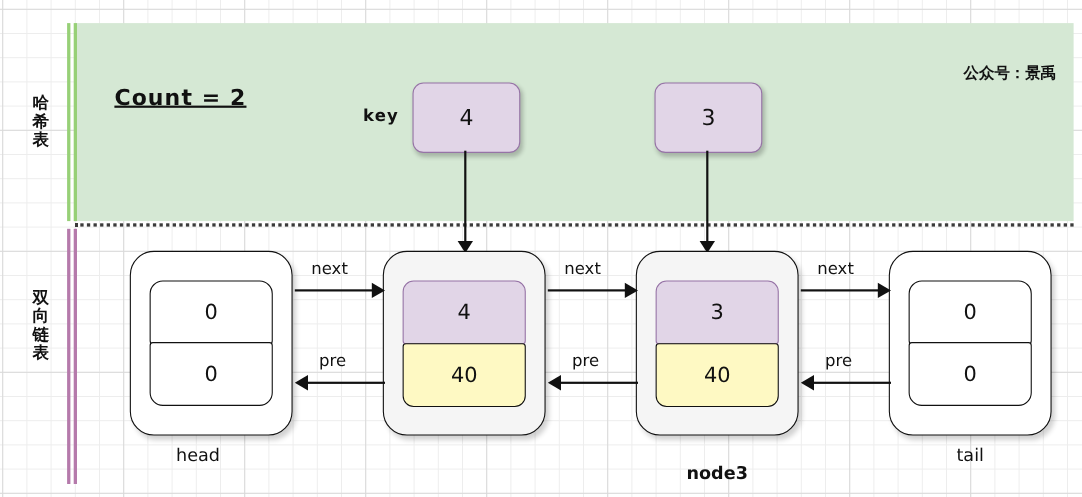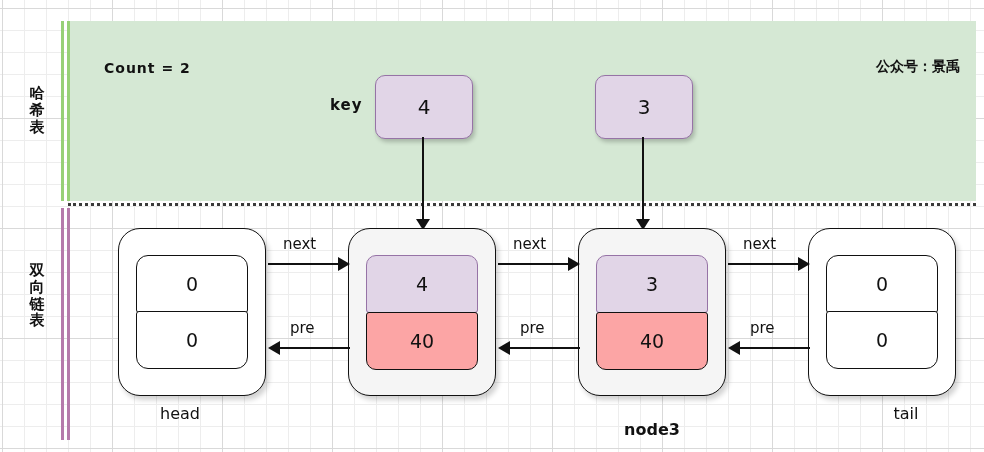--- a/index.html
+++ b/index.html
@@ -73,25 +73,26 @@
     letter-spacing: 0;
   }
   .v-label span { display: block; }
   #label-hash { left: 26px; top: 85px; }
   #label-dll  { left: 26px; top: 262px; }
 
   
   .count-text {
     position: absolute;
     left: 104px;
-    top: 60px;
-    font-size: 14px;
+    top: 76px;
+    font-size: 20px;
     font-weight: bold;
     color: #111111;
     letter-spacing: 1px;
+    text-decoration: underline;
   }
   .wechat-text {
     position: absolute;
     right: 24px;
     top: 58px;
     font-size: 14px;
     font-weight: bold;
     color: #111111;
   }
   .key-label {
@@ -174,21 +175,21 @@
   .cell.top.plain { border-radius: 12px 12px 3px 3px; }
   .cell.bot.plain { border-radius: 3px 3px 12px 12px; margin-top: -1.4px; }
 
   .cell.key {
     border: 1.4px solid #9673a6;
     background: #e1d5e7;
     border-radius: 10px 10px 3px 3px;
   }
   .cell.val {
     border: 1.4px solid #111111;
-    background: #fca5a5;
+    background: #fef9c3;
     border-radius: 3px 3px 10px 10px;
     margin-top: -1px;
   }
 
   #node-head  { left: 118px; }
   #node-node4 { left: 348px; }
   #node-node3 { left: 578px; }
   #node-tail  { left: 808px; }
 
   .node-caption {
@@ -196,21 +197,21 @@
     top: 404px;
     width: 148px;
     text-align: center;
     font-size: 16px;
     color: #111111;
   }
   .node-caption.bold { font-weight: bold; }
   #cap-head  { left: 106px; }
   #cap-node4 { left: 348px; }
   #cap-node3 { left: 578px; margin-top: 16px; }
-  #cap-tail  { left: 832px; }
+  #cap-tail  { left: 808px; }
 
   
   .harrow { position: absolute; height: 14px; }
   .harrow .shaft {
     position: absolute;
     top: 6px;
     height: 2.4px;
     background: #111111;
   }
   .harrow .tip {

